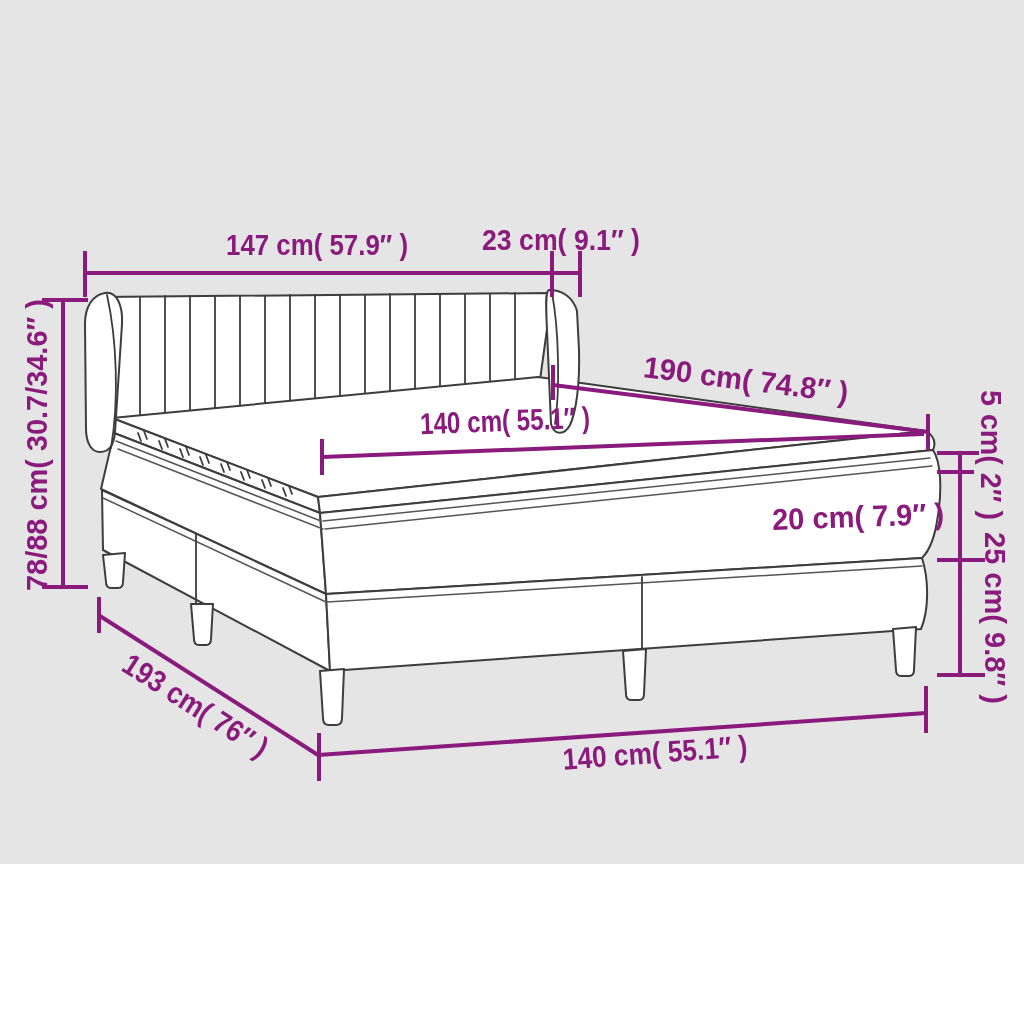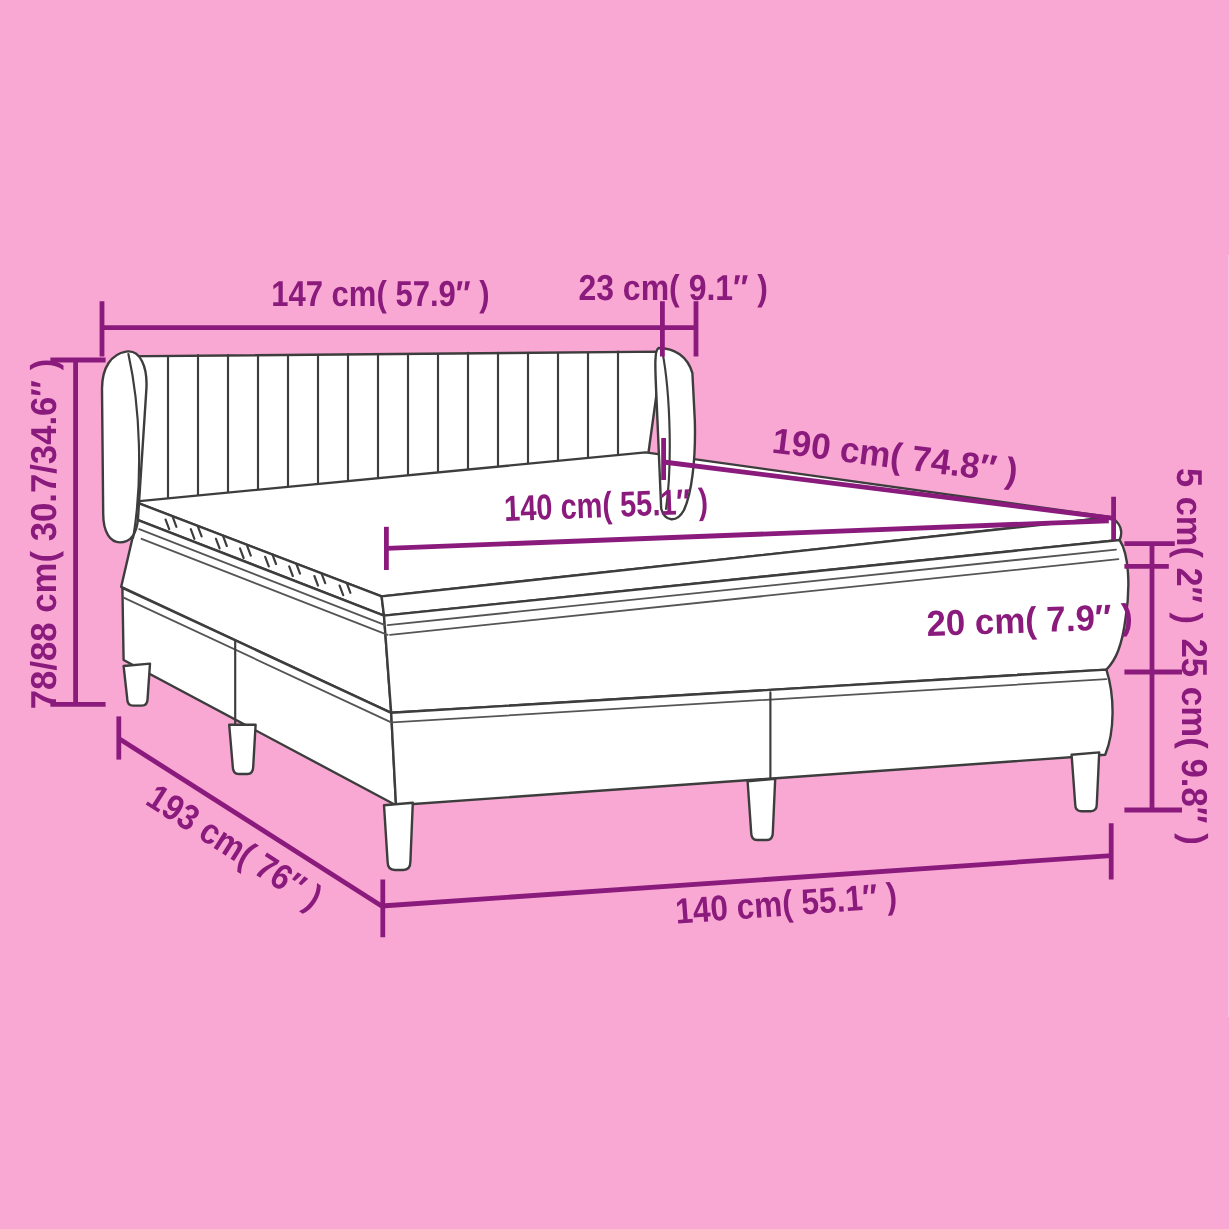--- a/index.html
+++ b/index.html
@@ -1,19 +1,19 @@
 <!DOCTYPE html>
 <html><head>
 <meta charset="utf-8">
 <style>
   html,body{margin:0;padding:0;background:#ffffff;}
   .stage{
     position:relative;
-    width:1024px;height:1024px;
-    background:#f9a8d4;
+    width:1024px;height:864px;
+    background:#e5e5e5;
     overflow:hidden;
     font-family:"Liberation Sans","DejaVu Sans",sans-serif;
   }
   svg{display:block;}
   .dim-text{
     font-family:"Liberation Sans","DejaVu Sans",sans-serif;
     font-weight:bold;
     font-size:30px;
     letter-spacing:0px;
   }

